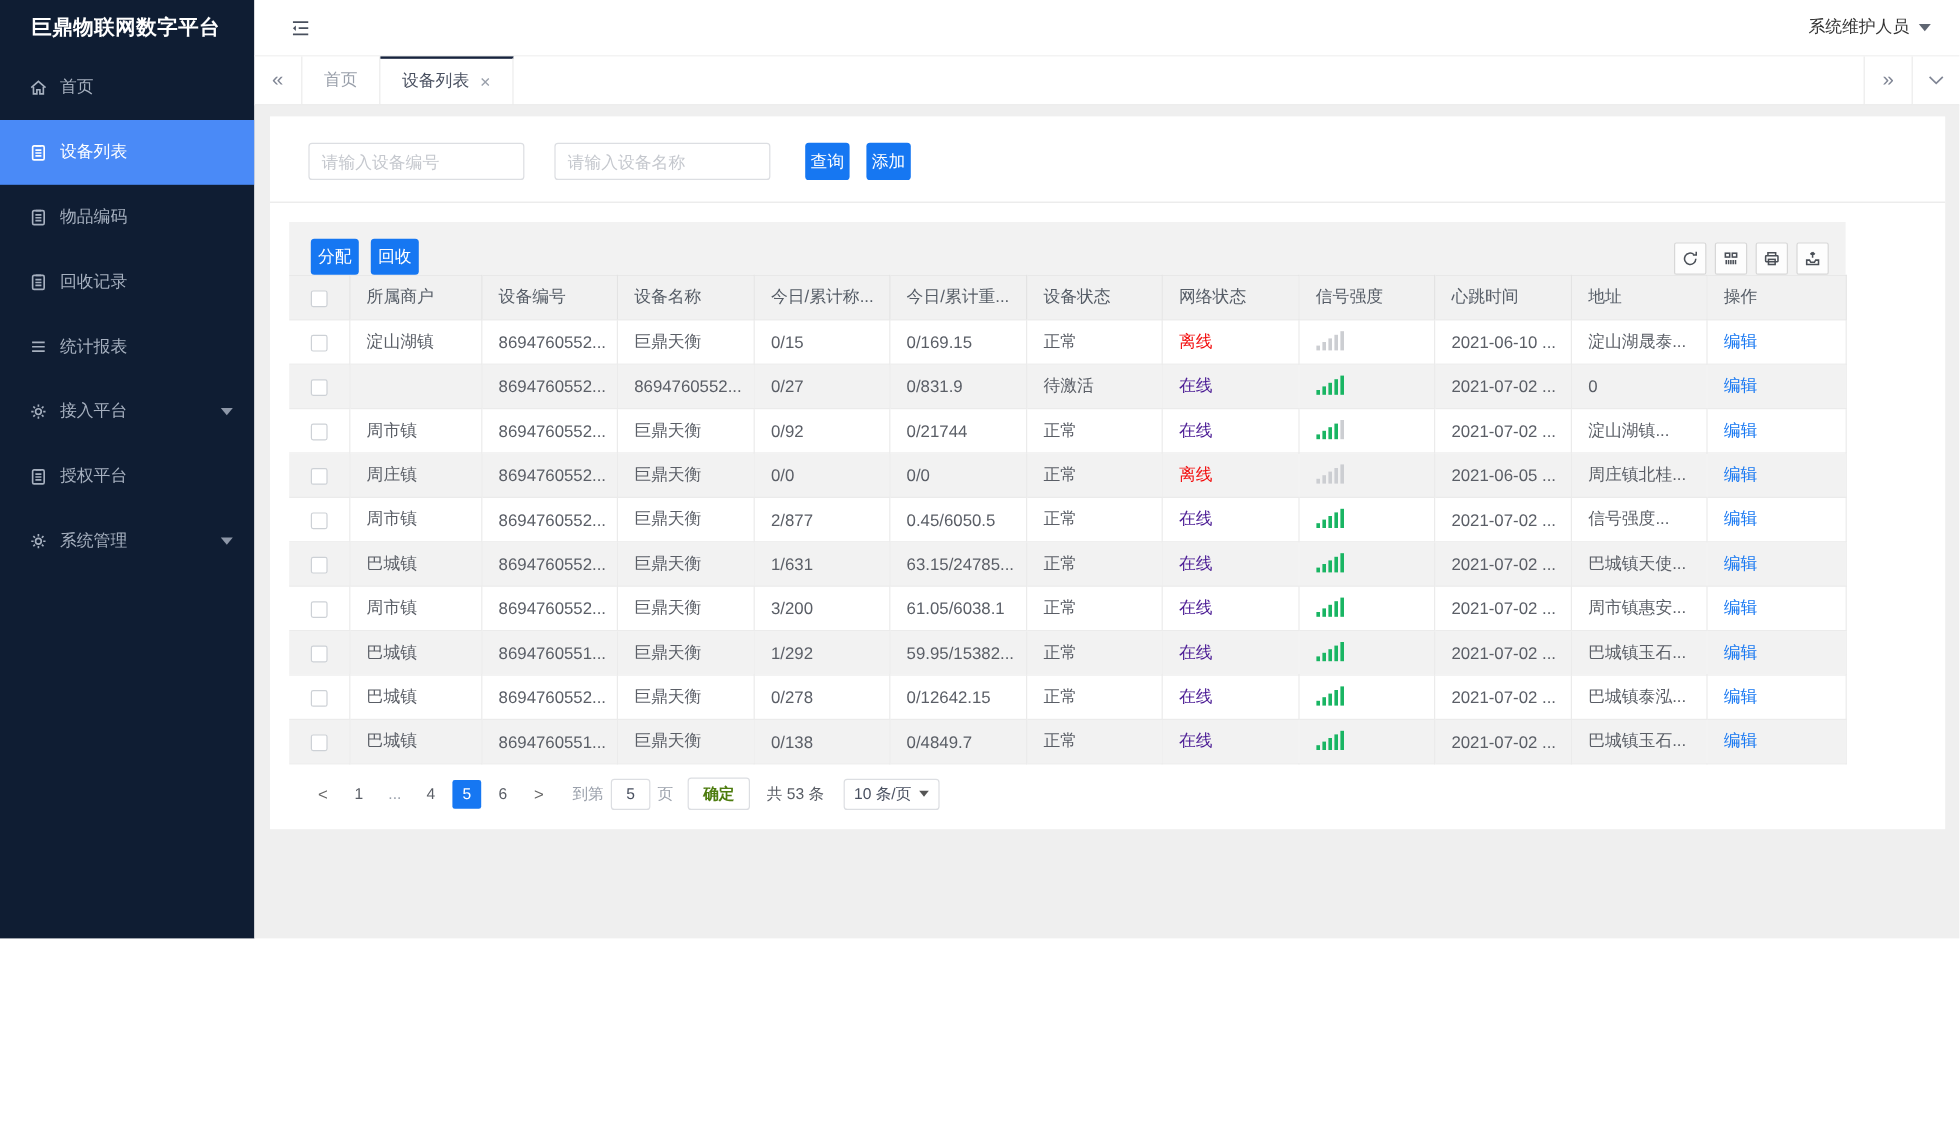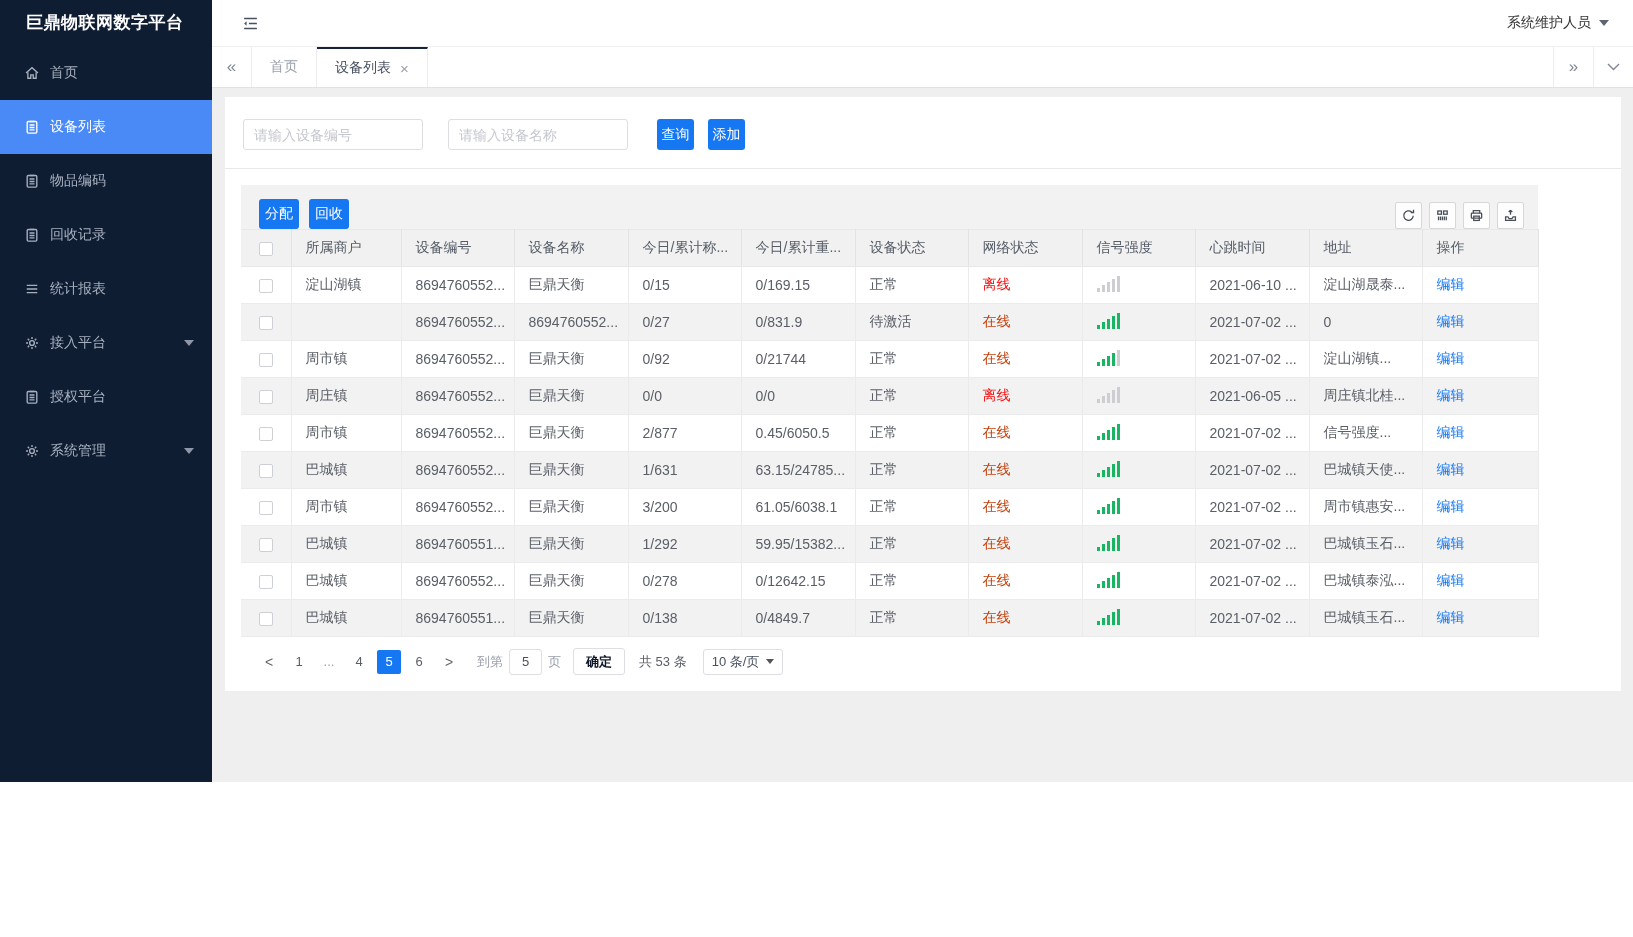--- a/index.html
+++ b/index.html
@@ -31,21 +31,21 @@
   .tabs{display:flex}
   .tab{display:flex;align-items:center;padding:0 18px;color:#9aa0ab;border-right:1px solid #ececec;cursor:pointer;gap:9px}
   .tab.active{color:#495060;border-top:2px solid #17233d}
   .tab-close{color:#9aa0ab;font-size:15px;cursor:pointer}
   .tab-spacer{flex:1}
   .tab-more{width:40px;border-left:1px solid #ececec;display:flex;align-items:center;justify-content:center;color:#808695;cursor:pointer}
 
   
   .content{flex:1;background:#efefef;padding:9px 12px 0 13px;overflow:hidden}
   .card{background:#fff;padding:16px 16px 14px}
-  .search-row{display:flex;align-items:flex-start;margin:6px 0 18px 2px}
+  .search-row{display:flex;align-items:flex-start;margin:6px 0 18px 16px}
   .search-input{width:180px;height:31px;border:1px solid #dcdee2;border-radius:3px;padding:0 10px;font-size:14px;color:#495060;outline:none;font-family:inherit}
   .search-input::placeholder{color:#c5c8ce}
   .search-input.second{margin-left:25px}
   .btn{height:31px;background:#1677f2;color:#fff;border:none;border-radius:3px;font-size:14px;cursor:pointer;font-family:inherit}
   .btn-query{margin-left:29px;width:37px}
   .btn-add{margin-left:14px;width:37px}
   .divider{border-top:1px solid #e8e8e8;margin:0 -16px}
 
   .table-section{width:1297px;margin-top:16px}
   .table-toolbar{background:#f2f2f2;height:44px;display:flex;align-items:flex-end;padding:0 14px 0 18px}
@@ -56,35 +56,35 @@
   .icon-btn svg{width:15px;height:15px}
 
   table{border-collapse:collapse;table-layout:fixed;width:1297px;font-size:14px}
   th,td{height:37px;padding:0 6px 0 14px;text-align:left;font-weight:400;overflow:hidden;white-space:nowrap}
   thead th{background:#f1f1f1;color:#555c66;border-right:1px solid #e3e3e3;border-bottom:1px solid #e8e8e8;border-top:1px solid #e8e8e8}
   tbody td{color:#5a5e66;border-bottom:1px solid #ebebeb;border-right:1px solid #ebebeb}
   tbody tr:nth-child(even){background:#f2f2f2}
   th.col-cb,td.col-cb{text-align:center;padding:0}
   .cb{display:inline-block;width:14px;height:14px;border:1px solid #cdd1d6;border-radius:2px;background:#fff;vertical-align:middle;cursor:pointer}
   .txt-red{color:#f20f0f}
-  .txt-green{color:#c2410c}
+  .txt-green{color:#4c1d95}
   .signal{display:inline-flex;align-items:flex-end;gap:2px;height:16px}
   .signal i{width:3px;background:#ccced2;display:inline-block}
   .signal i.on{background:#19b563}
   .edit-link{color:#1677f2;cursor:pointer;text-decoration:none}
 
   .pagination{display:flex;align-items:center;padding:11px 2px 2px 16px;font-size:13px;color:#5a5e66;gap:6px}
   .page-arrow{width:24px;height:24px;display:flex;align-items:center;justify-content:center;color:#666;cursor:pointer;font-size:14px}
   .page-item{min-width:24px;height:24px;display:flex;align-items:center;justify-content:center;border-radius:2px;cursor:pointer;padding:0 4px}
   .page-item.active{background:#1677f2;color:#fff}
   .page-item.dots{color:#9aa0ab}
   .goto-label{color:#9aa0ab;margin-left:10px}
   .goto-input{width:33px;height:26px;border:1px solid #dcdee2;border-radius:3px;text-align:center;font-size:13px;color:#495060;outline:none;font-family:inherit}
   .unit{color:#9aa0ab}
-  .confirm-btn{height:27px;padding:0 12px;background:#fff;border:1px solid #dcdee2;border-radius:3px;font-size:13px;color:#0f172a;cursor:pointer;margin-left:6px;font-family:inherit;font-weight:600}
+  .confirm-btn{height:27px;padding:0 12px;background:#fff;border:1px solid #dcdee2;border-radius:3px;font-size:13px;color:#4d7c0f;cursor:pointer;margin-left:6px;font-family:inherit;font-weight:600}
   .total{margin-left:8px}
   .page-size{margin-left:10px;height:26px;border:1px solid #dcdee2;border-radius:3px;display:flex;align-items:center;padding:0 8px;gap:7px;color:#495060;font-size:13px;cursor:pointer;background:#fff}
   .ps-caret{width:0;height:0;border-left:4px solid transparent;border-right:4px solid transparent;border-top:5px solid #555}
 </style>
 </head>
 <body>
 
 <div class="app">
   <aside class="sidebar">
     <div class="logo">巨鼎物联网数字平台</div>

